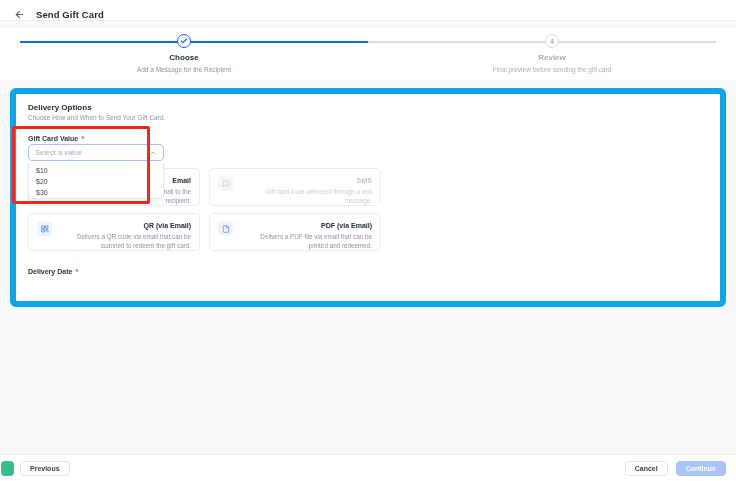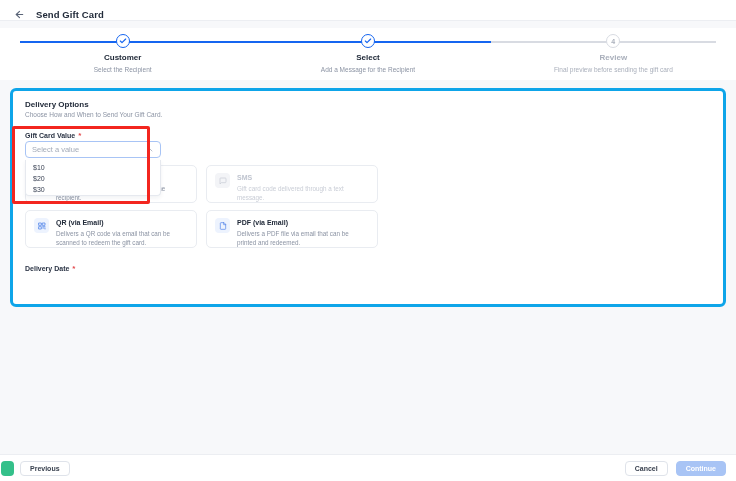--- a/index.html
+++ b/index.html
@@ -55,21 +55,21 @@
   .step.todo .bullet { border: 1.2px solid #d8dbe2; color: #aab0bc; background:#ffffff; }
   .bullet svg { display: block; }
   .step-label { margin-top: 5px; font-size: 8px; font-weight: bold; color: #222b3a; }
   .step.todo .step-label { color: #a9afbb; font-weight: bold; }
   .step-desc { margin-top: 4px; font-size: 6.5px; color: #8b93a3; }
   .step.todo .step-desc { color: #a9afbb; }
 
   
   .card {
     position: absolute; top: 88px; left: 10px; width: 716px; height: 219px;
-    background: #ffffff; border: 3px solid #0ea5e9; border-radius: 6px;
+    background: #ffffff; border: 6px solid #0ea5e9; border-radius: 6px; text-align: right;
   }
   .card-title { position: absolute; top: 9px; left: 12px; font-size: 8px; font-weight: bold; color: #222b3a; }
   .card-sub { position: absolute; top: 20px; left: 12px; font-size: 6.5px; color: #8b93a3; }
 
   
   .field-label {
     position: absolute; font-size: 7px; font-weight: bold; color: #2b3445;
     display: flex; align-items: center; gap: 3px;
   }
   .req { color: #e2464a; font-size: 8px; line-height: 6px; }
@@ -170,41 +170,30 @@
           <line x1="19" y1="12" x2="5" y2="12"></line>
           <polyline points="12 19 5 12 12 5"></polyline>
         </svg>
     </span>
     <span class="header-title">Send Gift Card</span>
   </div>
 
   <div class="stepper">
     <div class="steps">
 
+
       <div class="step done">
         <span class="line-l"></span>
         <span class="line-r"></span>
         <span class="bullet">
           <svg width="8" height="8" viewBox="0 0 24 24" fill="none" stroke="currentColor" stroke-width="3.5" stroke-linecap="round" stroke-linejoin="round">
               <polyline points="20 6 9 17 4 12"></polyline>
             </svg>
         </span>
-        <span class="step-label">Customer</span>
-        <span class="step-desc">Select the Recipient</span>
-      </div>
-
-      <div class="step done">
-        <span class="line-l"></span>
-        <span class="line-r"></span>
-        <span class="bullet">
-          <svg width="8" height="8" viewBox="0 0 24 24" fill="none" stroke="currentColor" stroke-width="3.5" stroke-linecap="round" stroke-linejoin="round">
-              <polyline points="20 6 9 17 4 12"></polyline>
-            </svg>
-        </span>
-        <span class="step-label">Select</span>
+        <span class="step-label">Choose</span>
         <span class="step-desc">Add a Message for the Recipient</span>
       </div>
 
 
       <div class="step todo">
         <span class="line-l"></span>
         <span class="line-r"></span>
         <span class="bullet">4</span>
         <span class="step-label">Review</span>
         <span class="step-desc">Final preview before sending the gift card</span>

